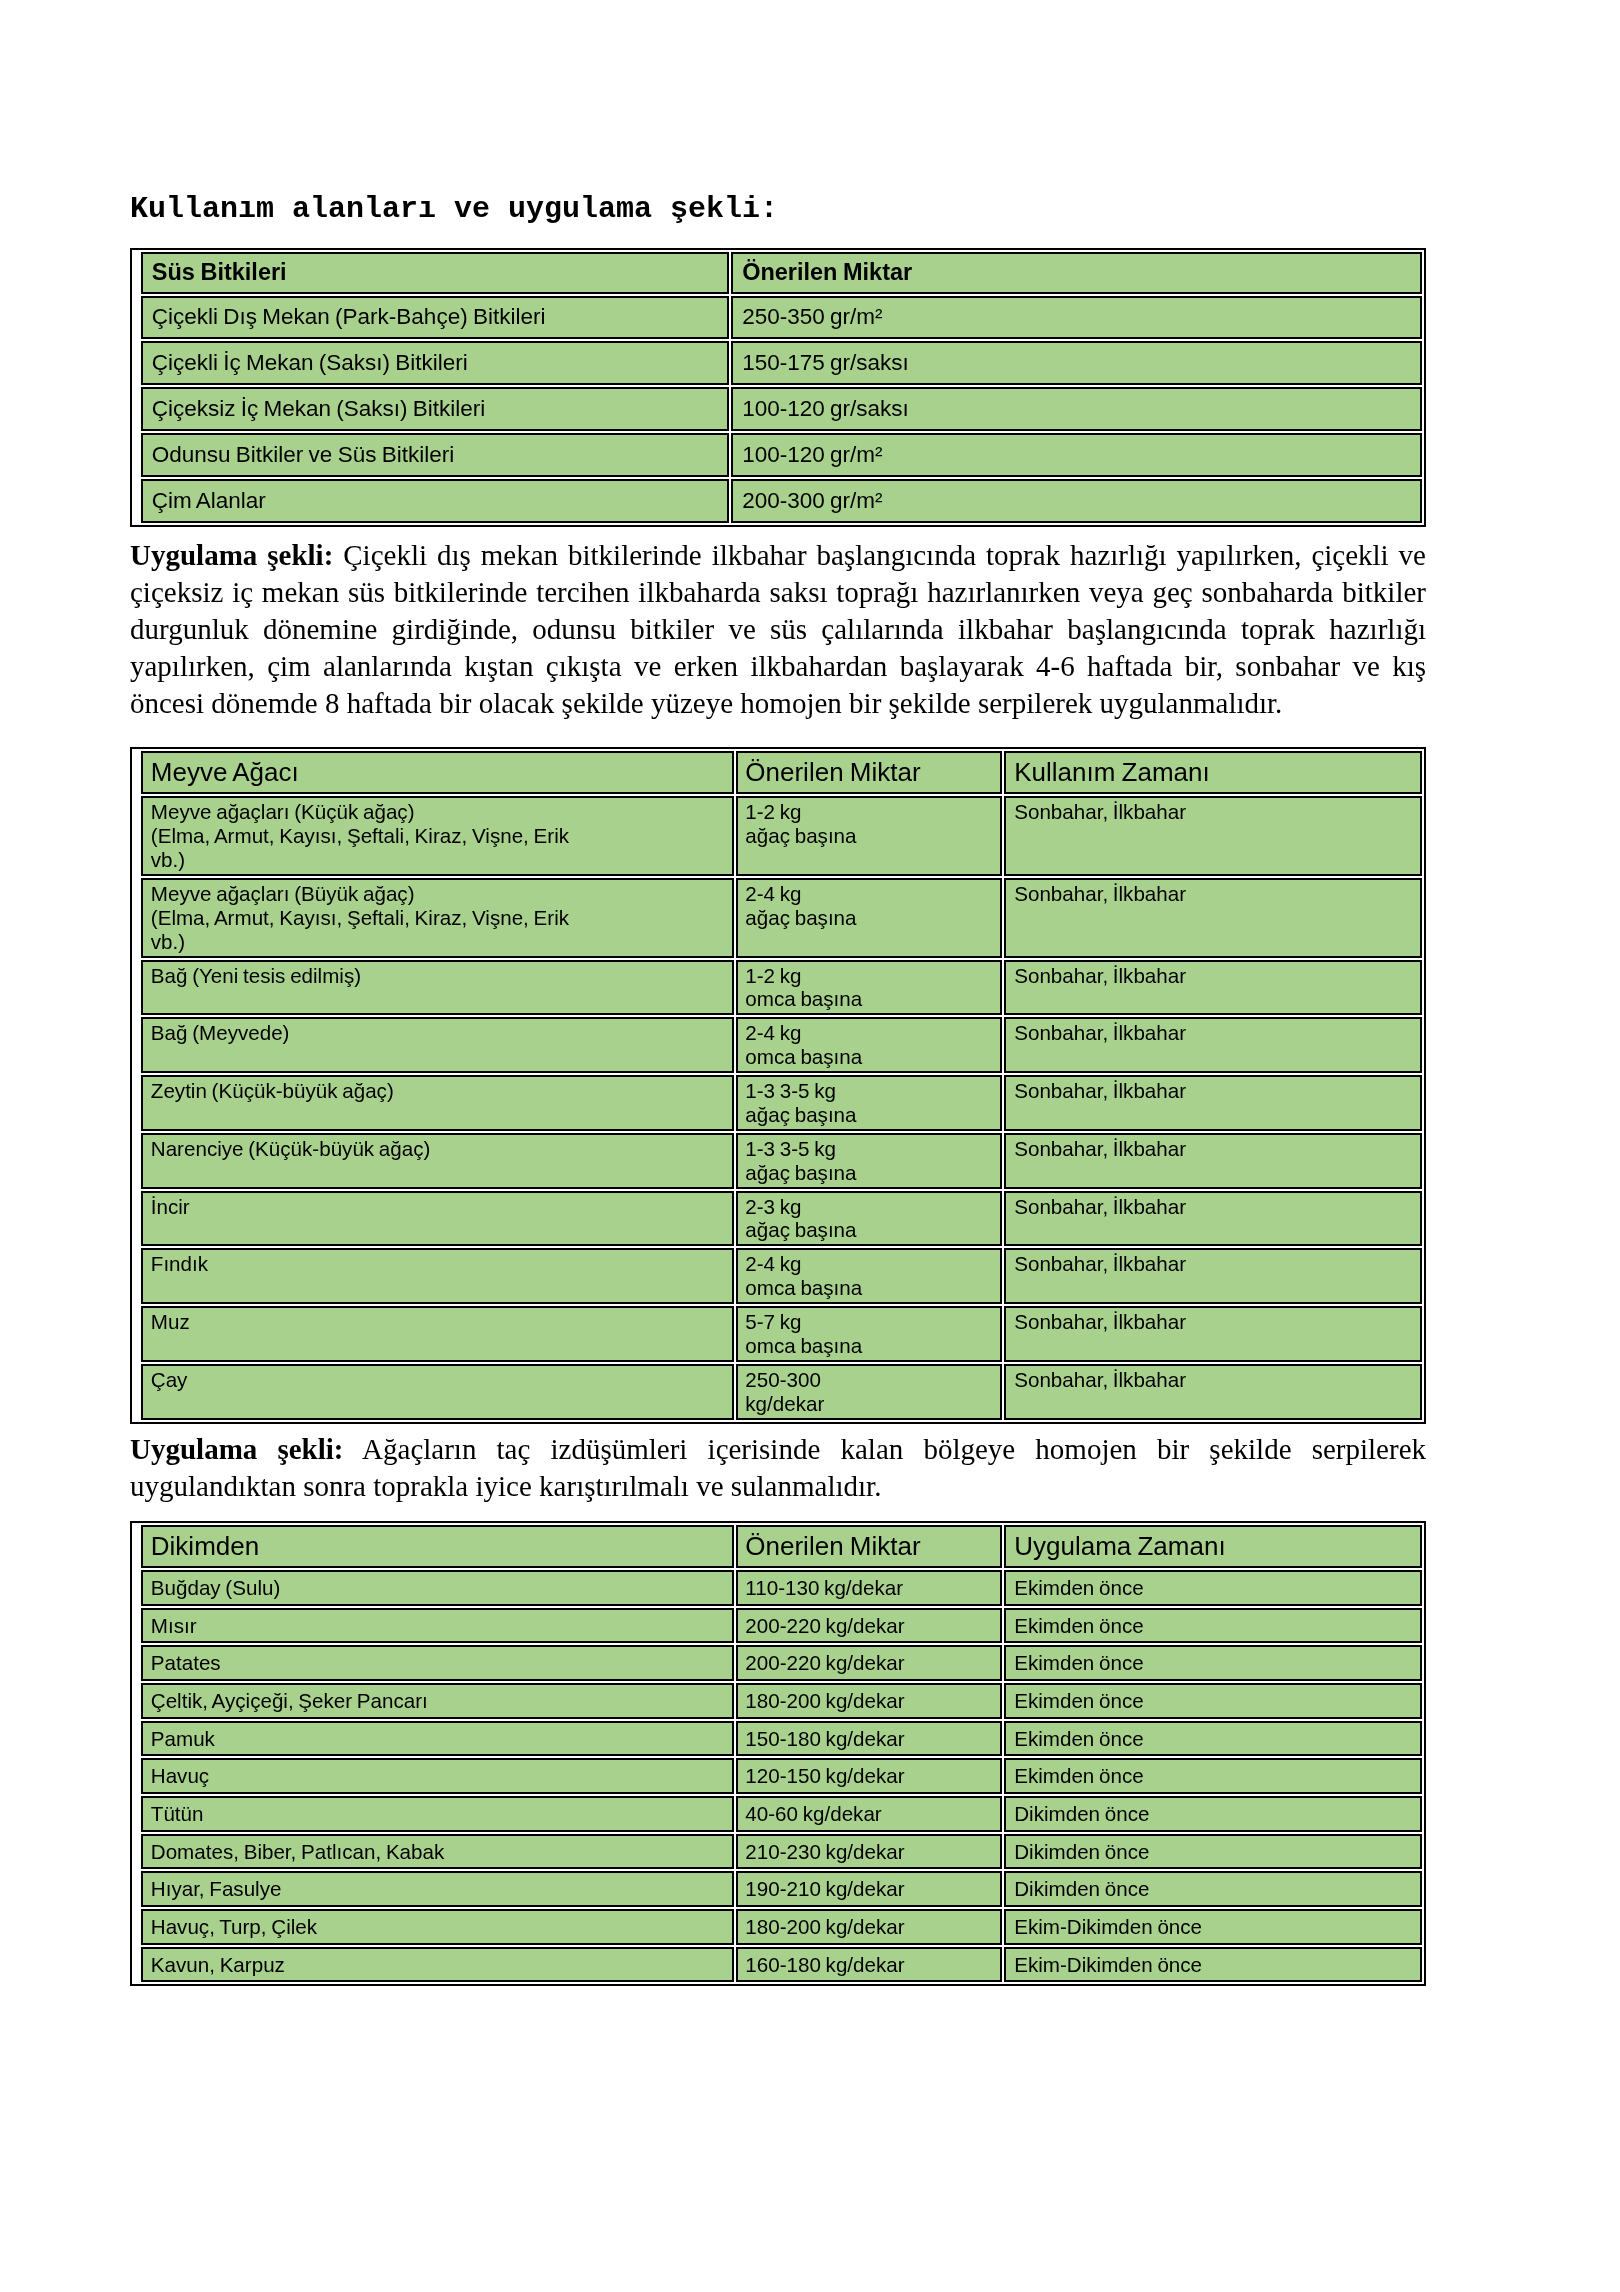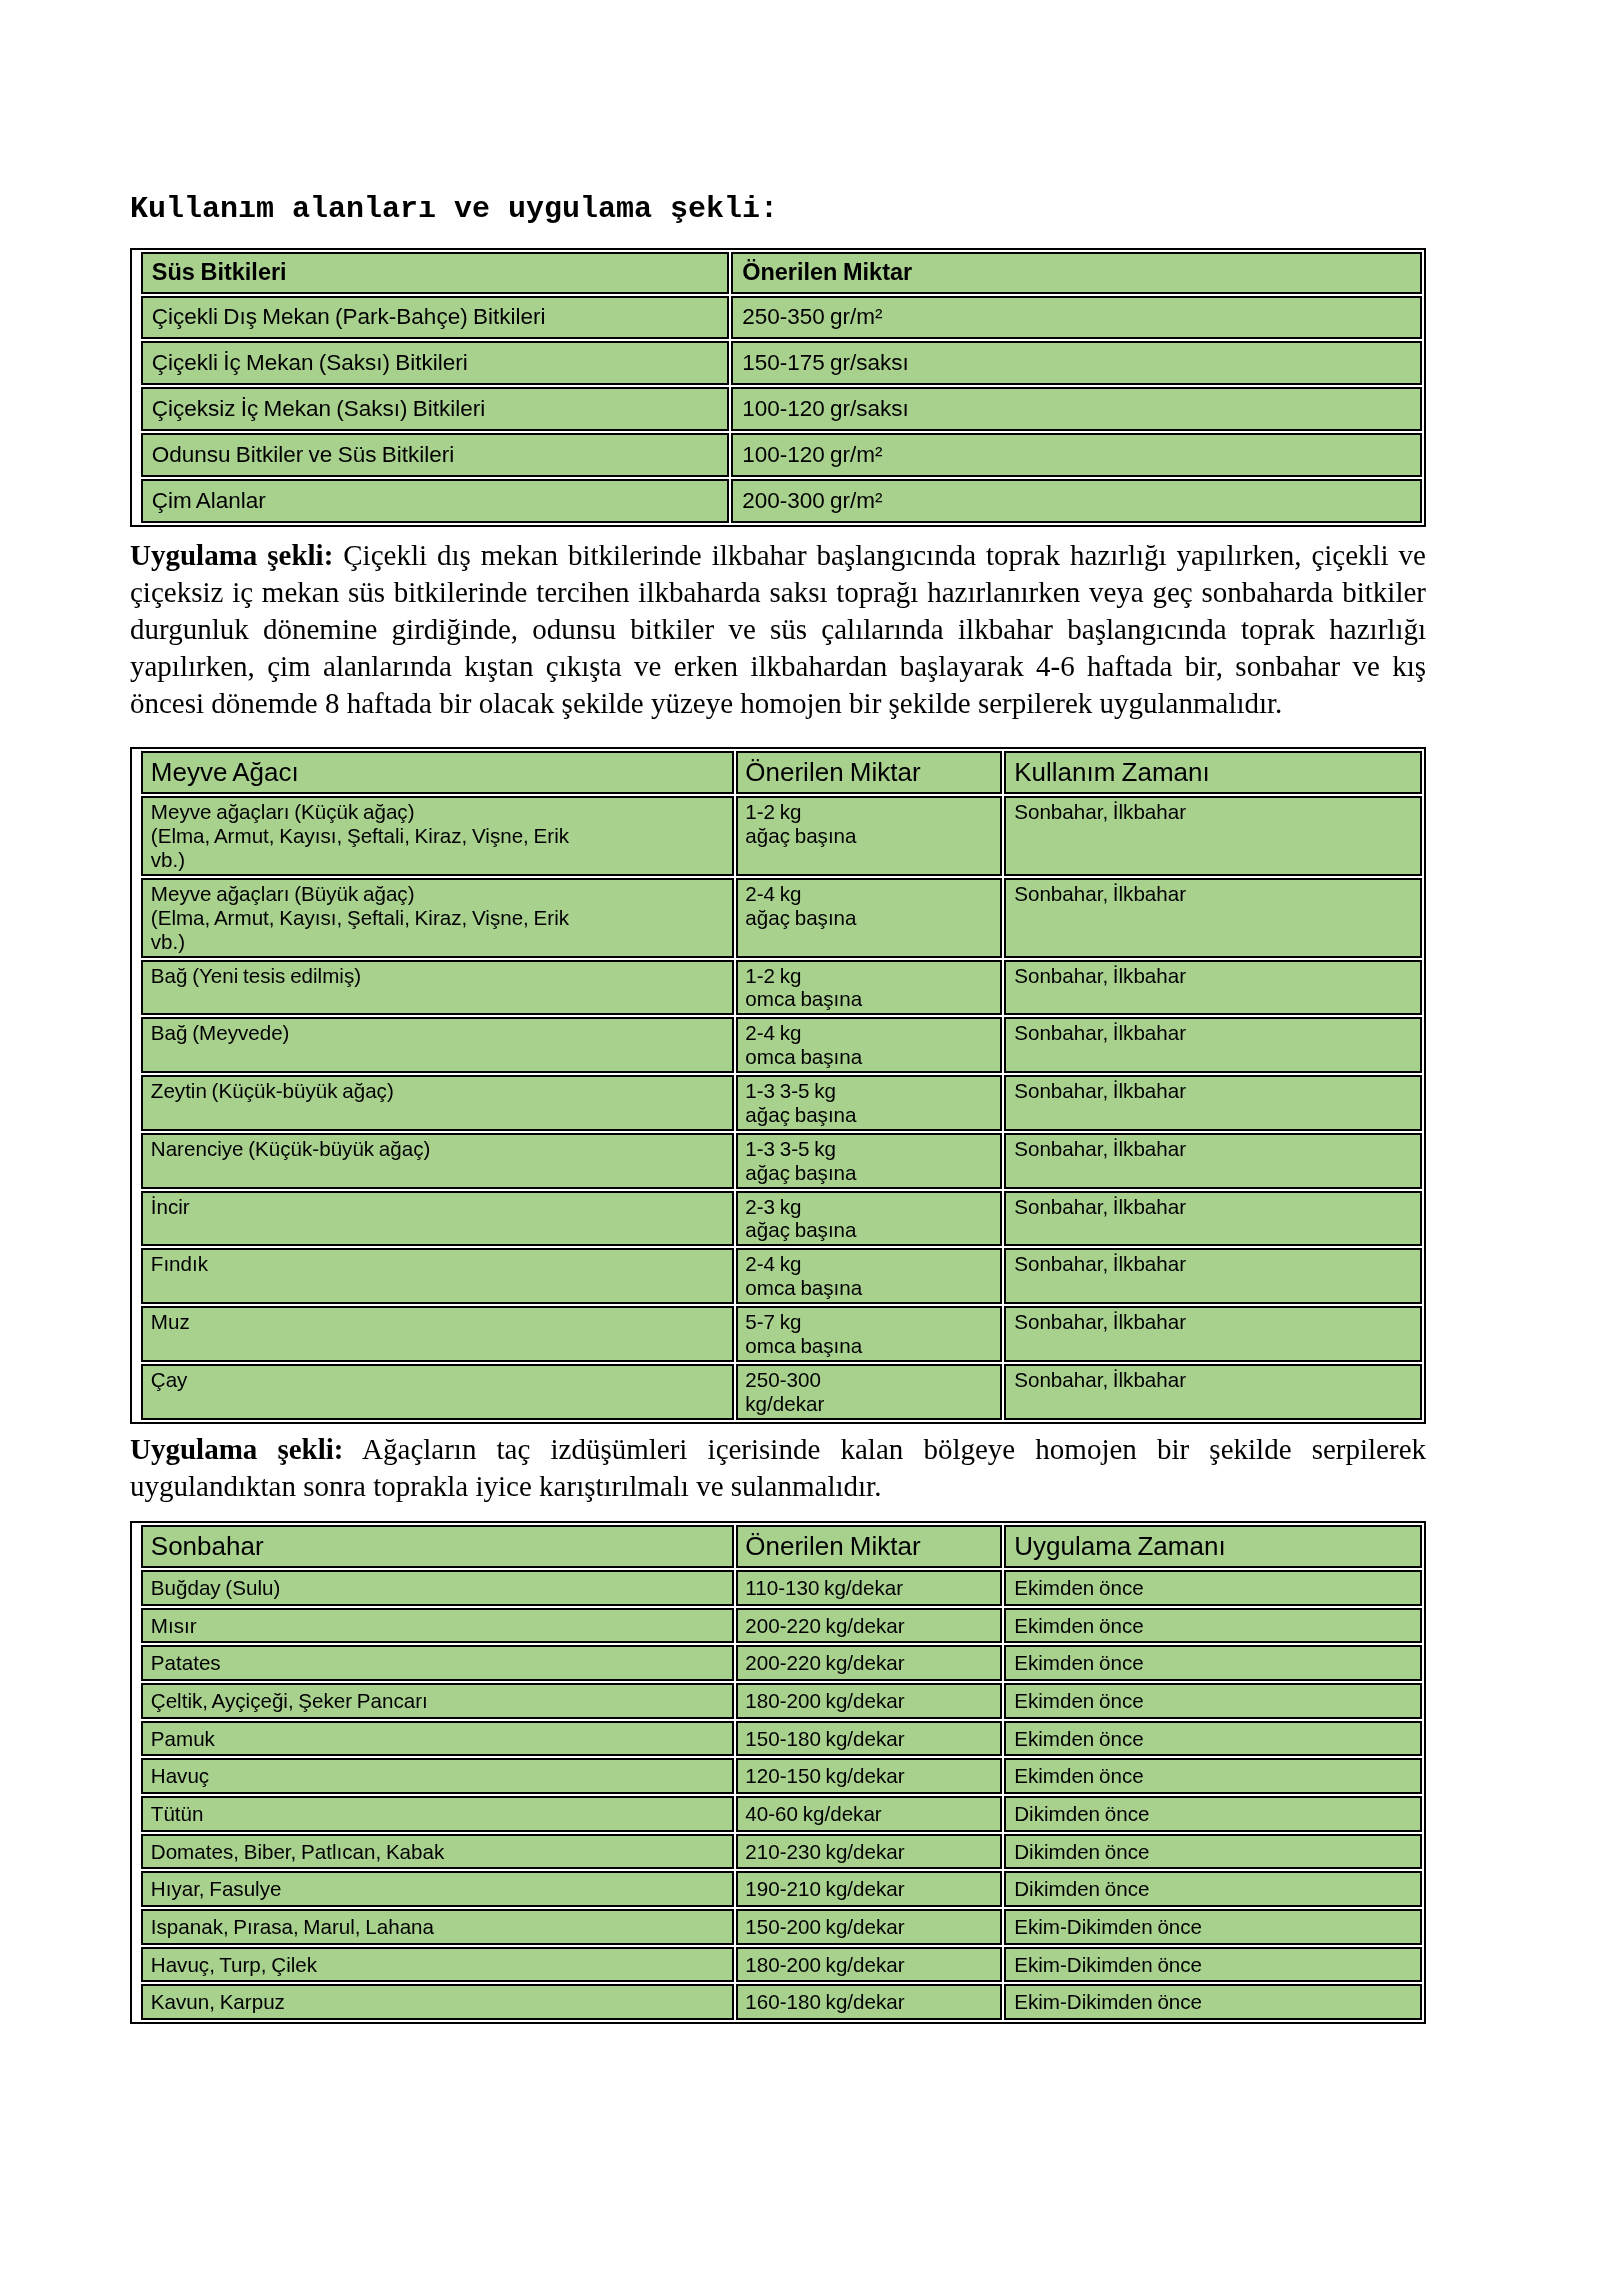--- a/index.html
+++ b/index.html
@@ -280,21 +280,21 @@
   </p>
 
   <table class="gtable t3">
       <colgroup>
         <col style="width: 46.4%;">
         <col style="width: 20.9%;">
         <col style="width: 32.7%;">
       </colgroup>
       <thead>
         <tr>
-          <th>Sonbahar</th>
+          <th>Dikimden</th>
           <th>Önerilen Miktar</th>
           <th>Uygulama Zamanı</th>
         </tr>
       </thead>
       <tbody>
         <tr>
           <td>
             <span class="cell-line">Buğday (Sulu)</span>
           </td>
           <td>
@@ -387,31 +387,20 @@
           </td>
           <td>
             <span class="cell-line">190-210 kg/dekar</span>
           </td>
           <td>
             <span class="cell-line">Dikimden önce</span>
           </td>
         </tr>
         <tr>
           <td>
-            <span class="cell-line">Ispanak, Pırasa, Marul, Lahana</span>
-          </td>
-          <td>
-            <span class="cell-line">150-200 kg/dekar</span>
-          </td>
-          <td>
-            <span class="cell-line">Ekim-Dikimden önce</span>
-          </td>
-        </tr>
-        <tr>
-          <td>
             <span class="cell-line">Havuç, Turp, Çilek</span>
           </td>
           <td>
             <span class="cell-line">180-200 kg/dekar</span>
           </td>
           <td>
             <span class="cell-line">Ekim-Dikimden önce</span>
           </td>
         </tr>
         <tr>

